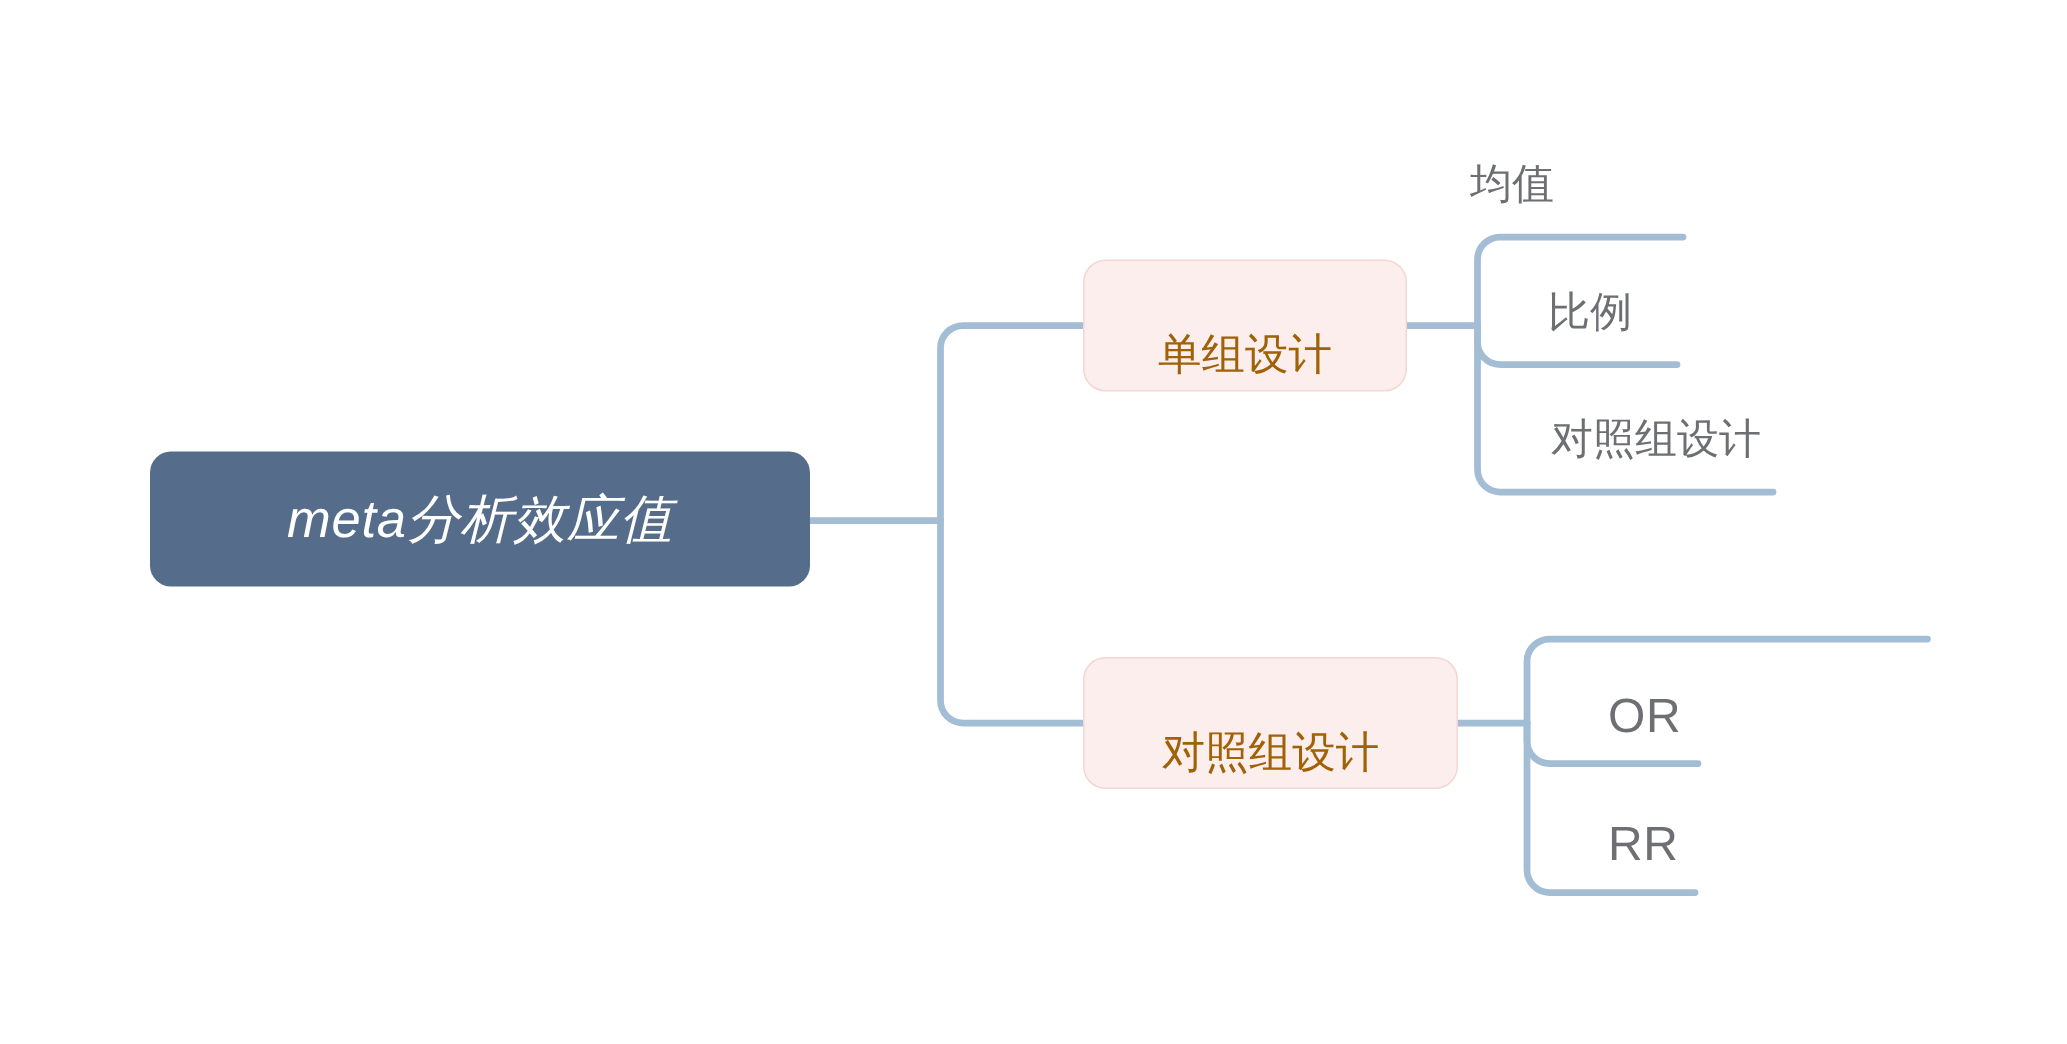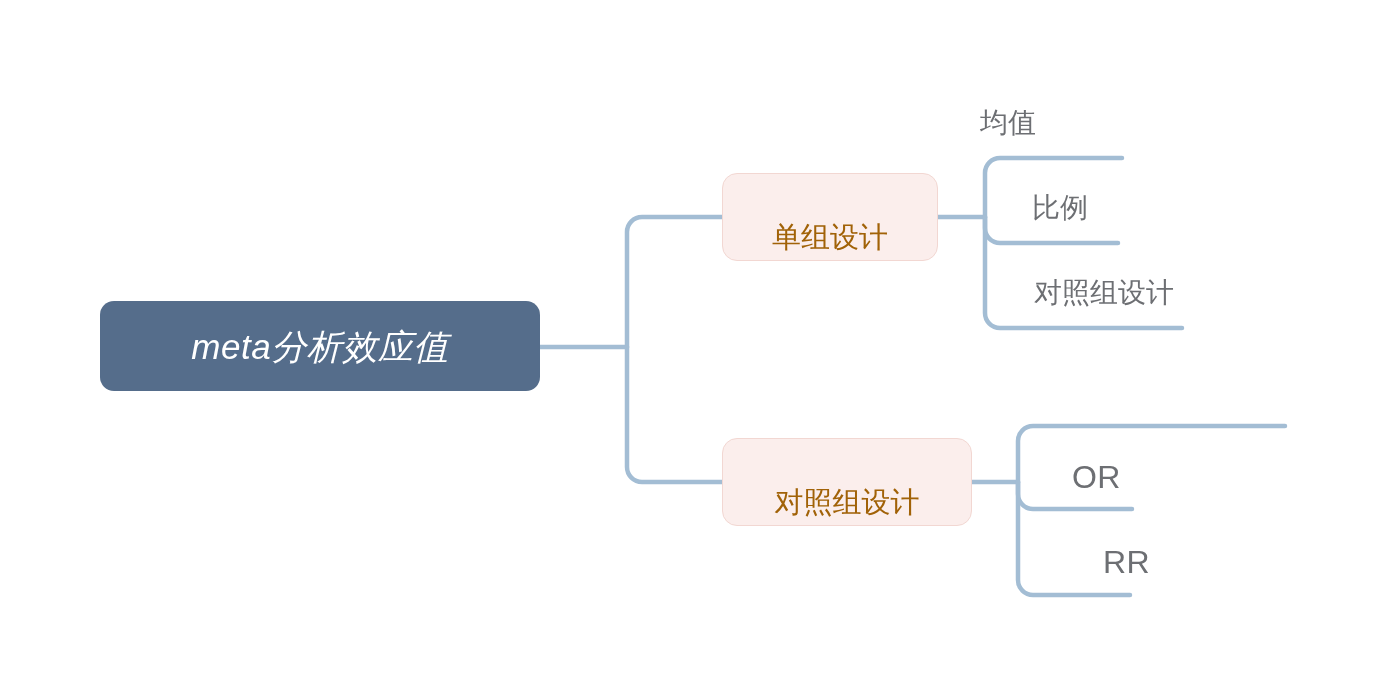--- a/index.html
+++ b/index.html
@@ -132,15 +132,15 @@
 
   <div class="branch-node" id="node-control">
     <span class="branch-label">对照组设计</span>
   </div>
 
   <span class="leaf-label" style="left:980px; top:109px;">均值</span>
   <span class="leaf-label" style="left:1032px; top:194px;">比例</span>
   <span class="leaf-label" style="left:1034px; top:279px;">对照组设计</span>
 
   <span class="leaf-label small" style="left:1072px; top:461px;">OR</span>
-  <span class="leaf-label small" style="left:1072px; top:546px;margin-left:31px;">RR</span>
+  <span class="leaf-label small" style="left:1072px; top:546px;">RR</span>
 
 </div>
 
 </body></html>

